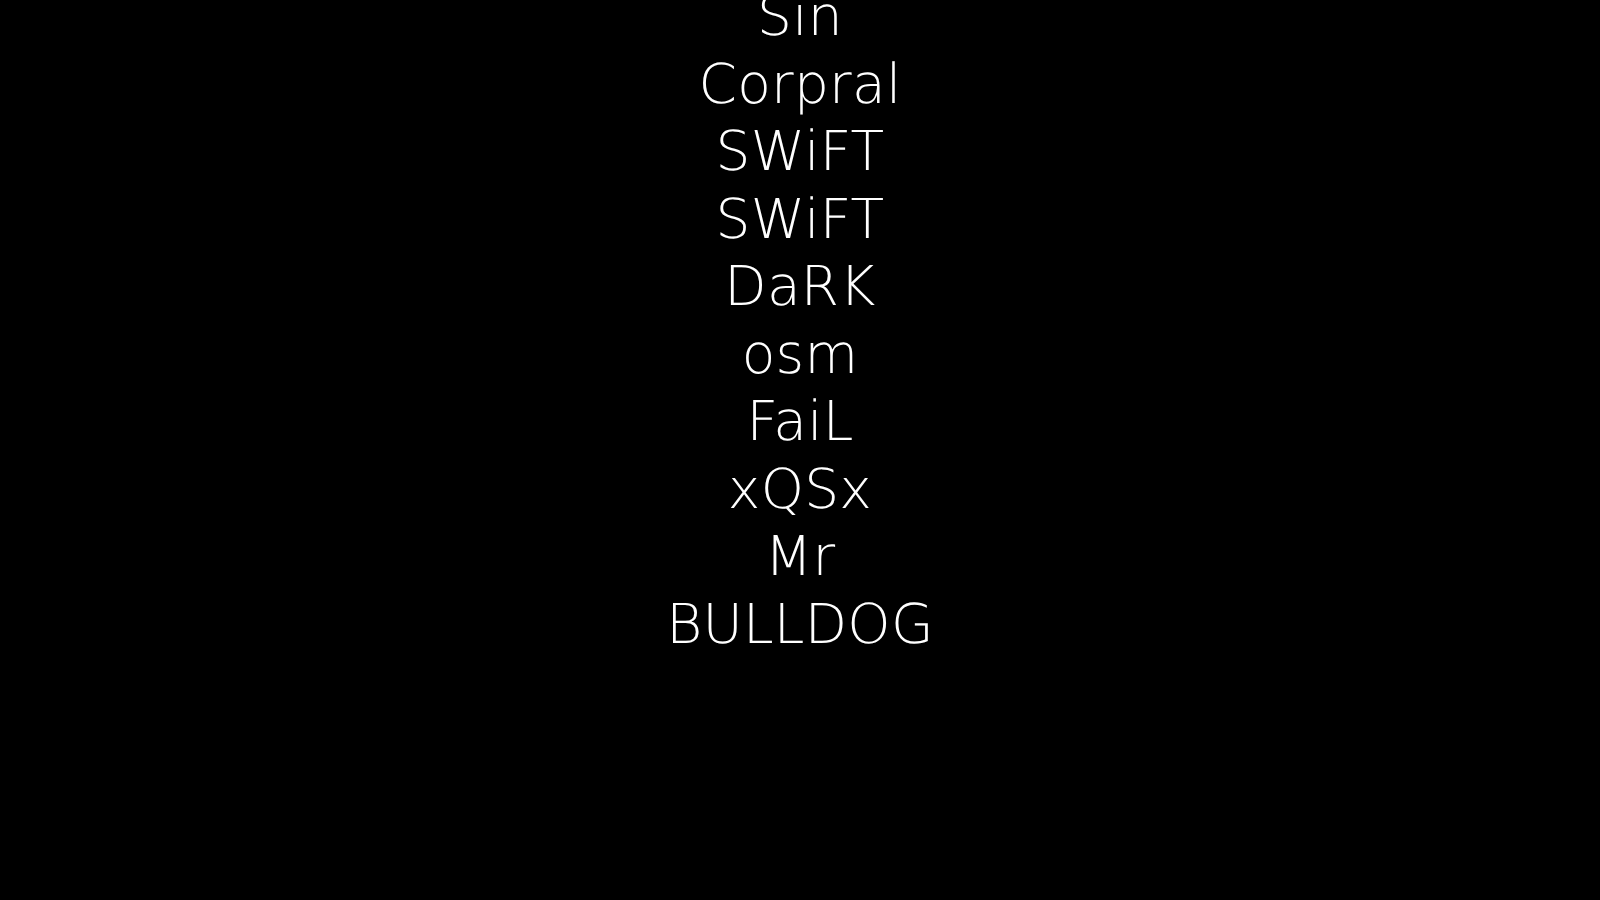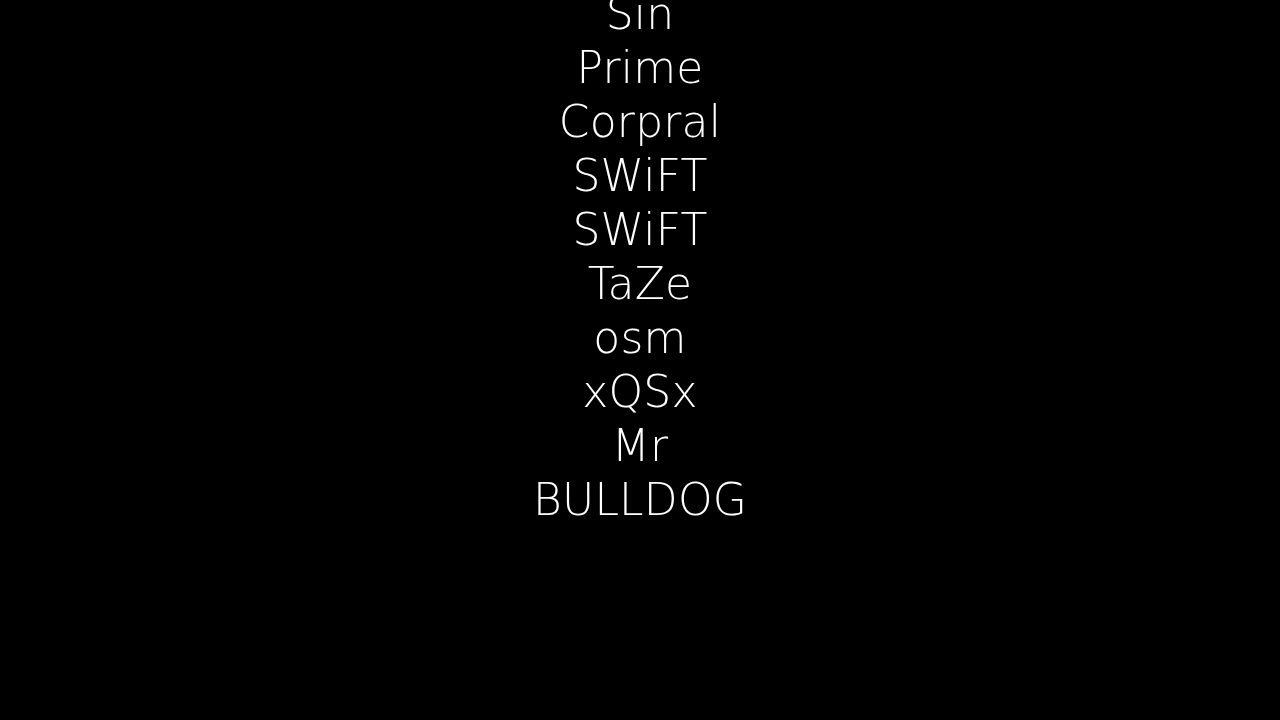--- a/index.html
+++ b/index.html
@@ -49,24 +49,24 @@
     -webkit-font-smoothing: antialiased;
   }
 </style>
 </head>
 <body>
 
 <div id="credits-screen">
   <div id="credits-roll">
 
     <span class="credit-line">Sin</span>
-    <span class="credit-line">Prime</span>
     <span class="credit-line">Corpral</span>
     <span class="credit-line">SWiFT</span>
     <span class="credit-line">SWiFT</span>
-    <span class="credit-line">TaZe</span>
+    <span class="credit-line">DaRK</span>
     <span class="credit-line">osm</span>
+    <span class="credit-line">FaiL</span>
     <span class="credit-line">xQSx</span>
     <span class="credit-line">Mr</span>
     <span class="credit-line">BULLDOG</span>
 
   </div>
 </div>
 
 </body></html>

